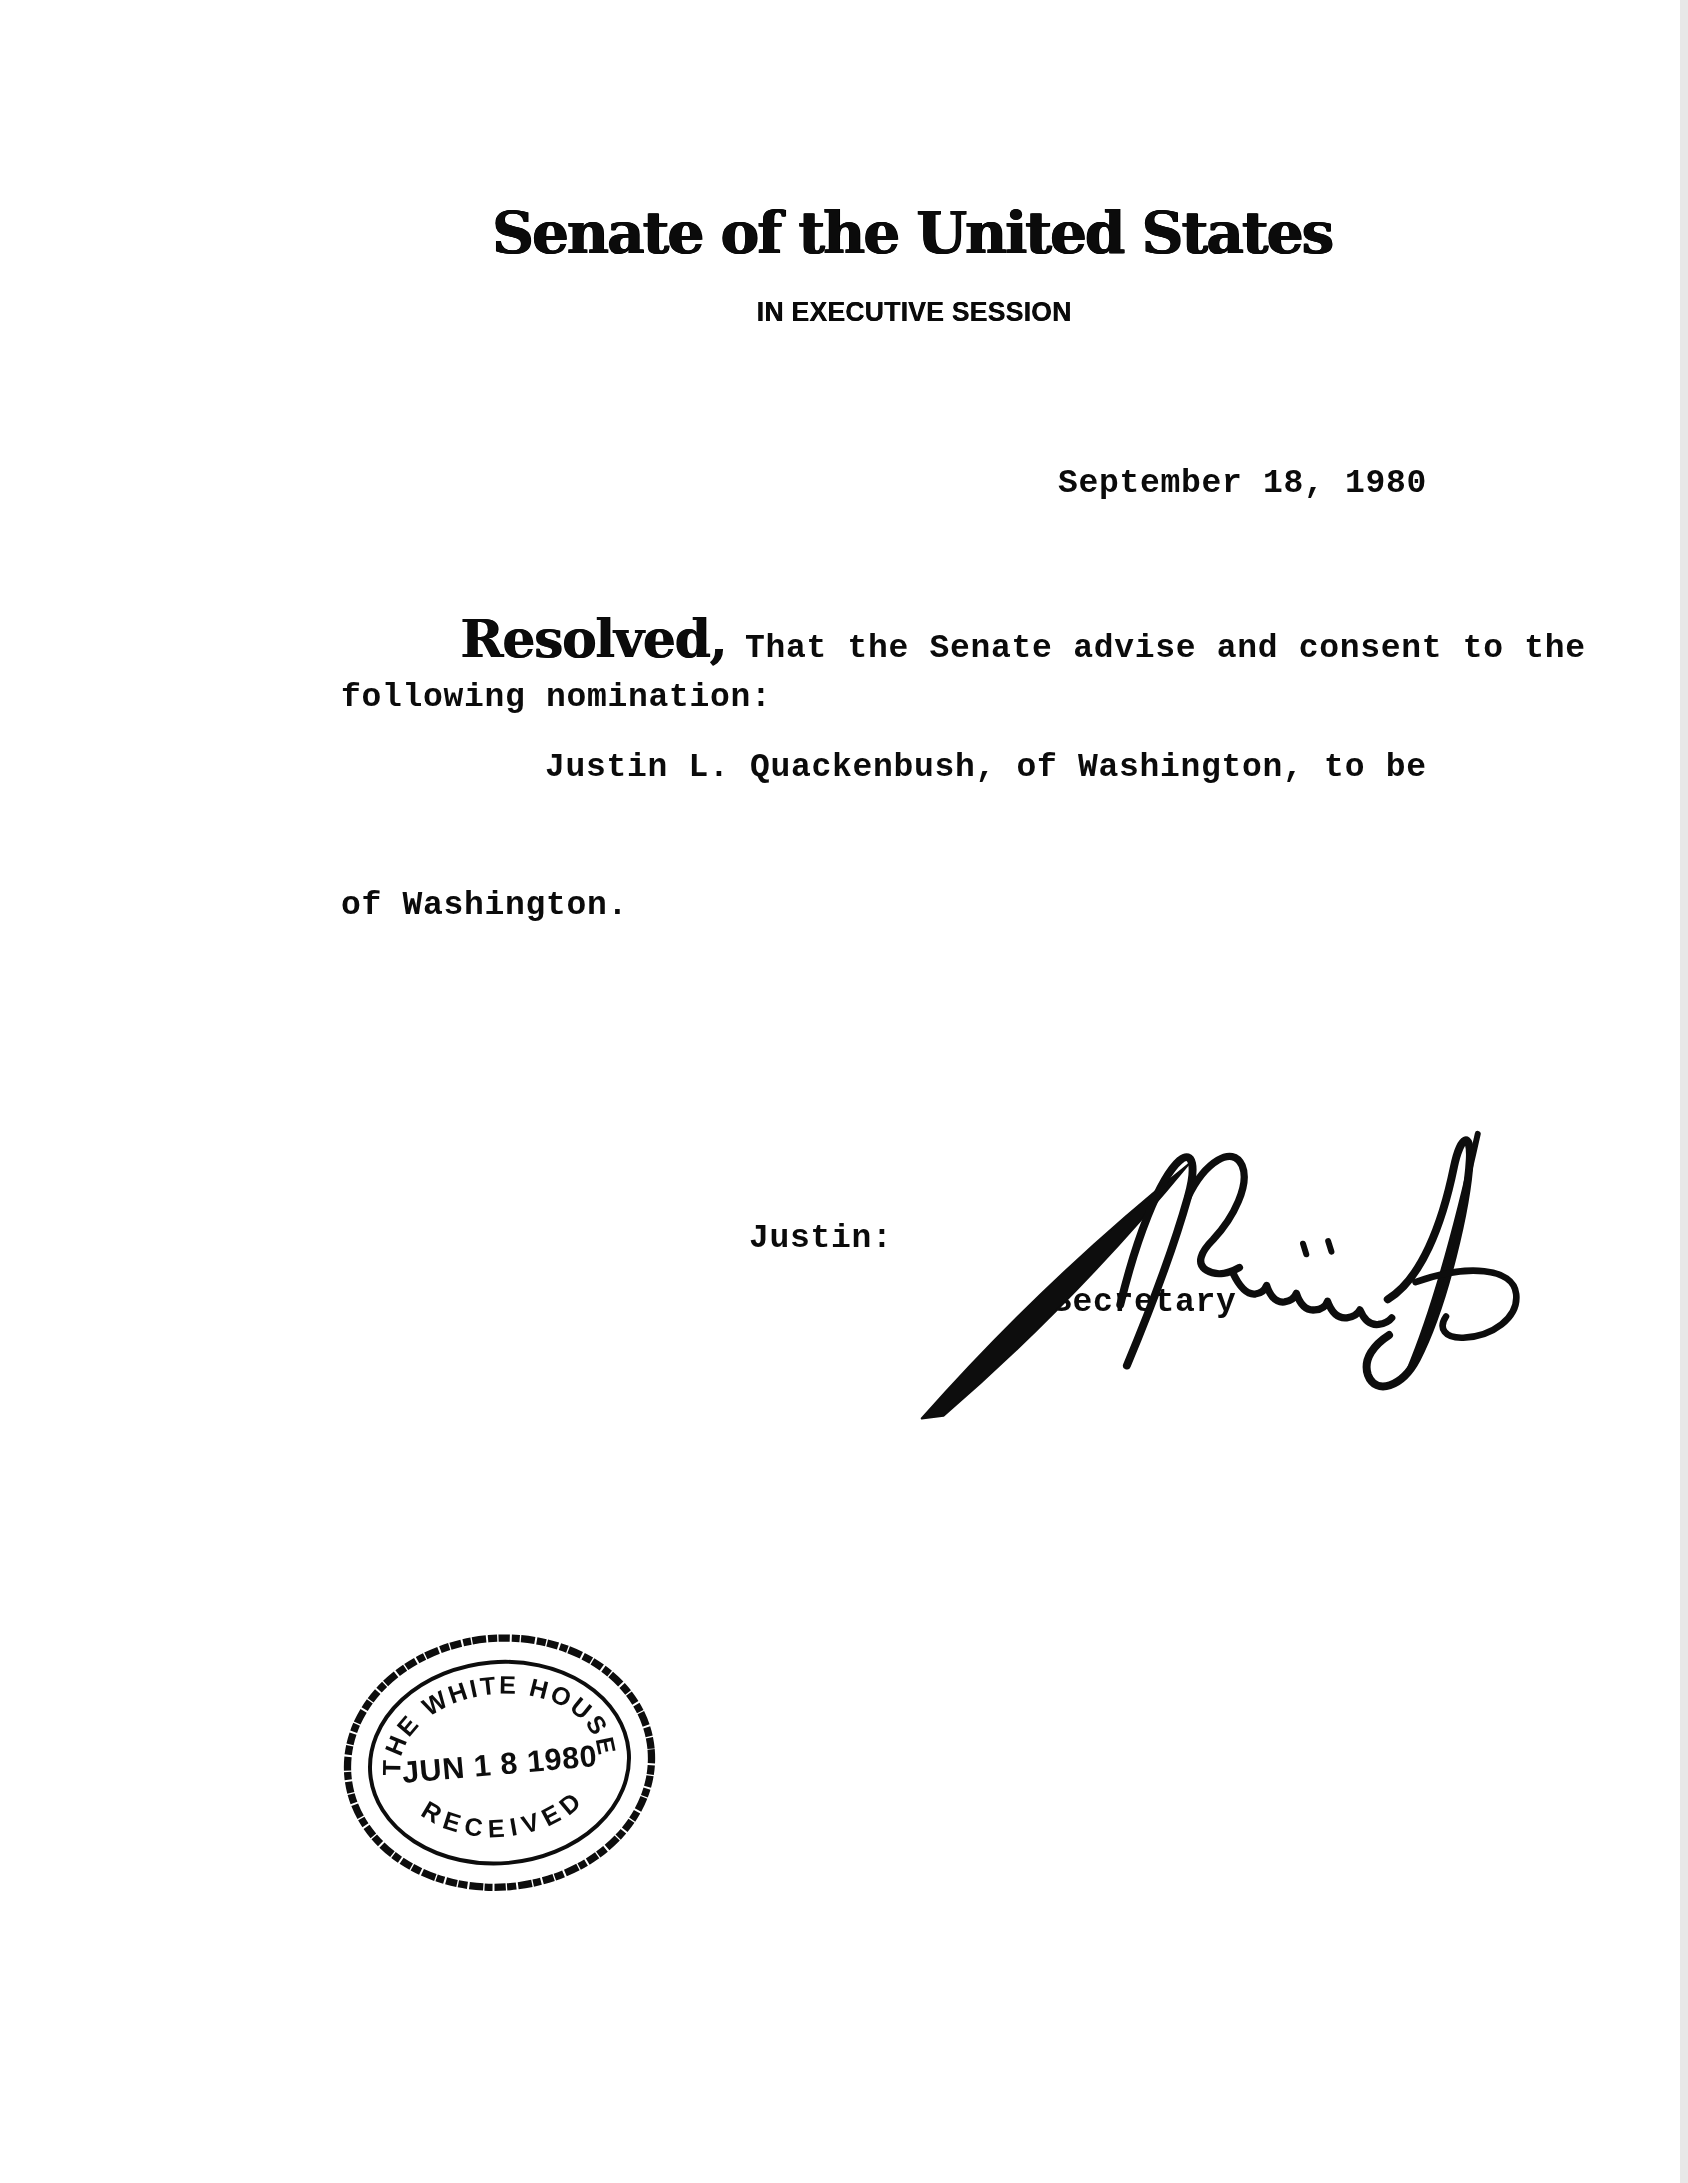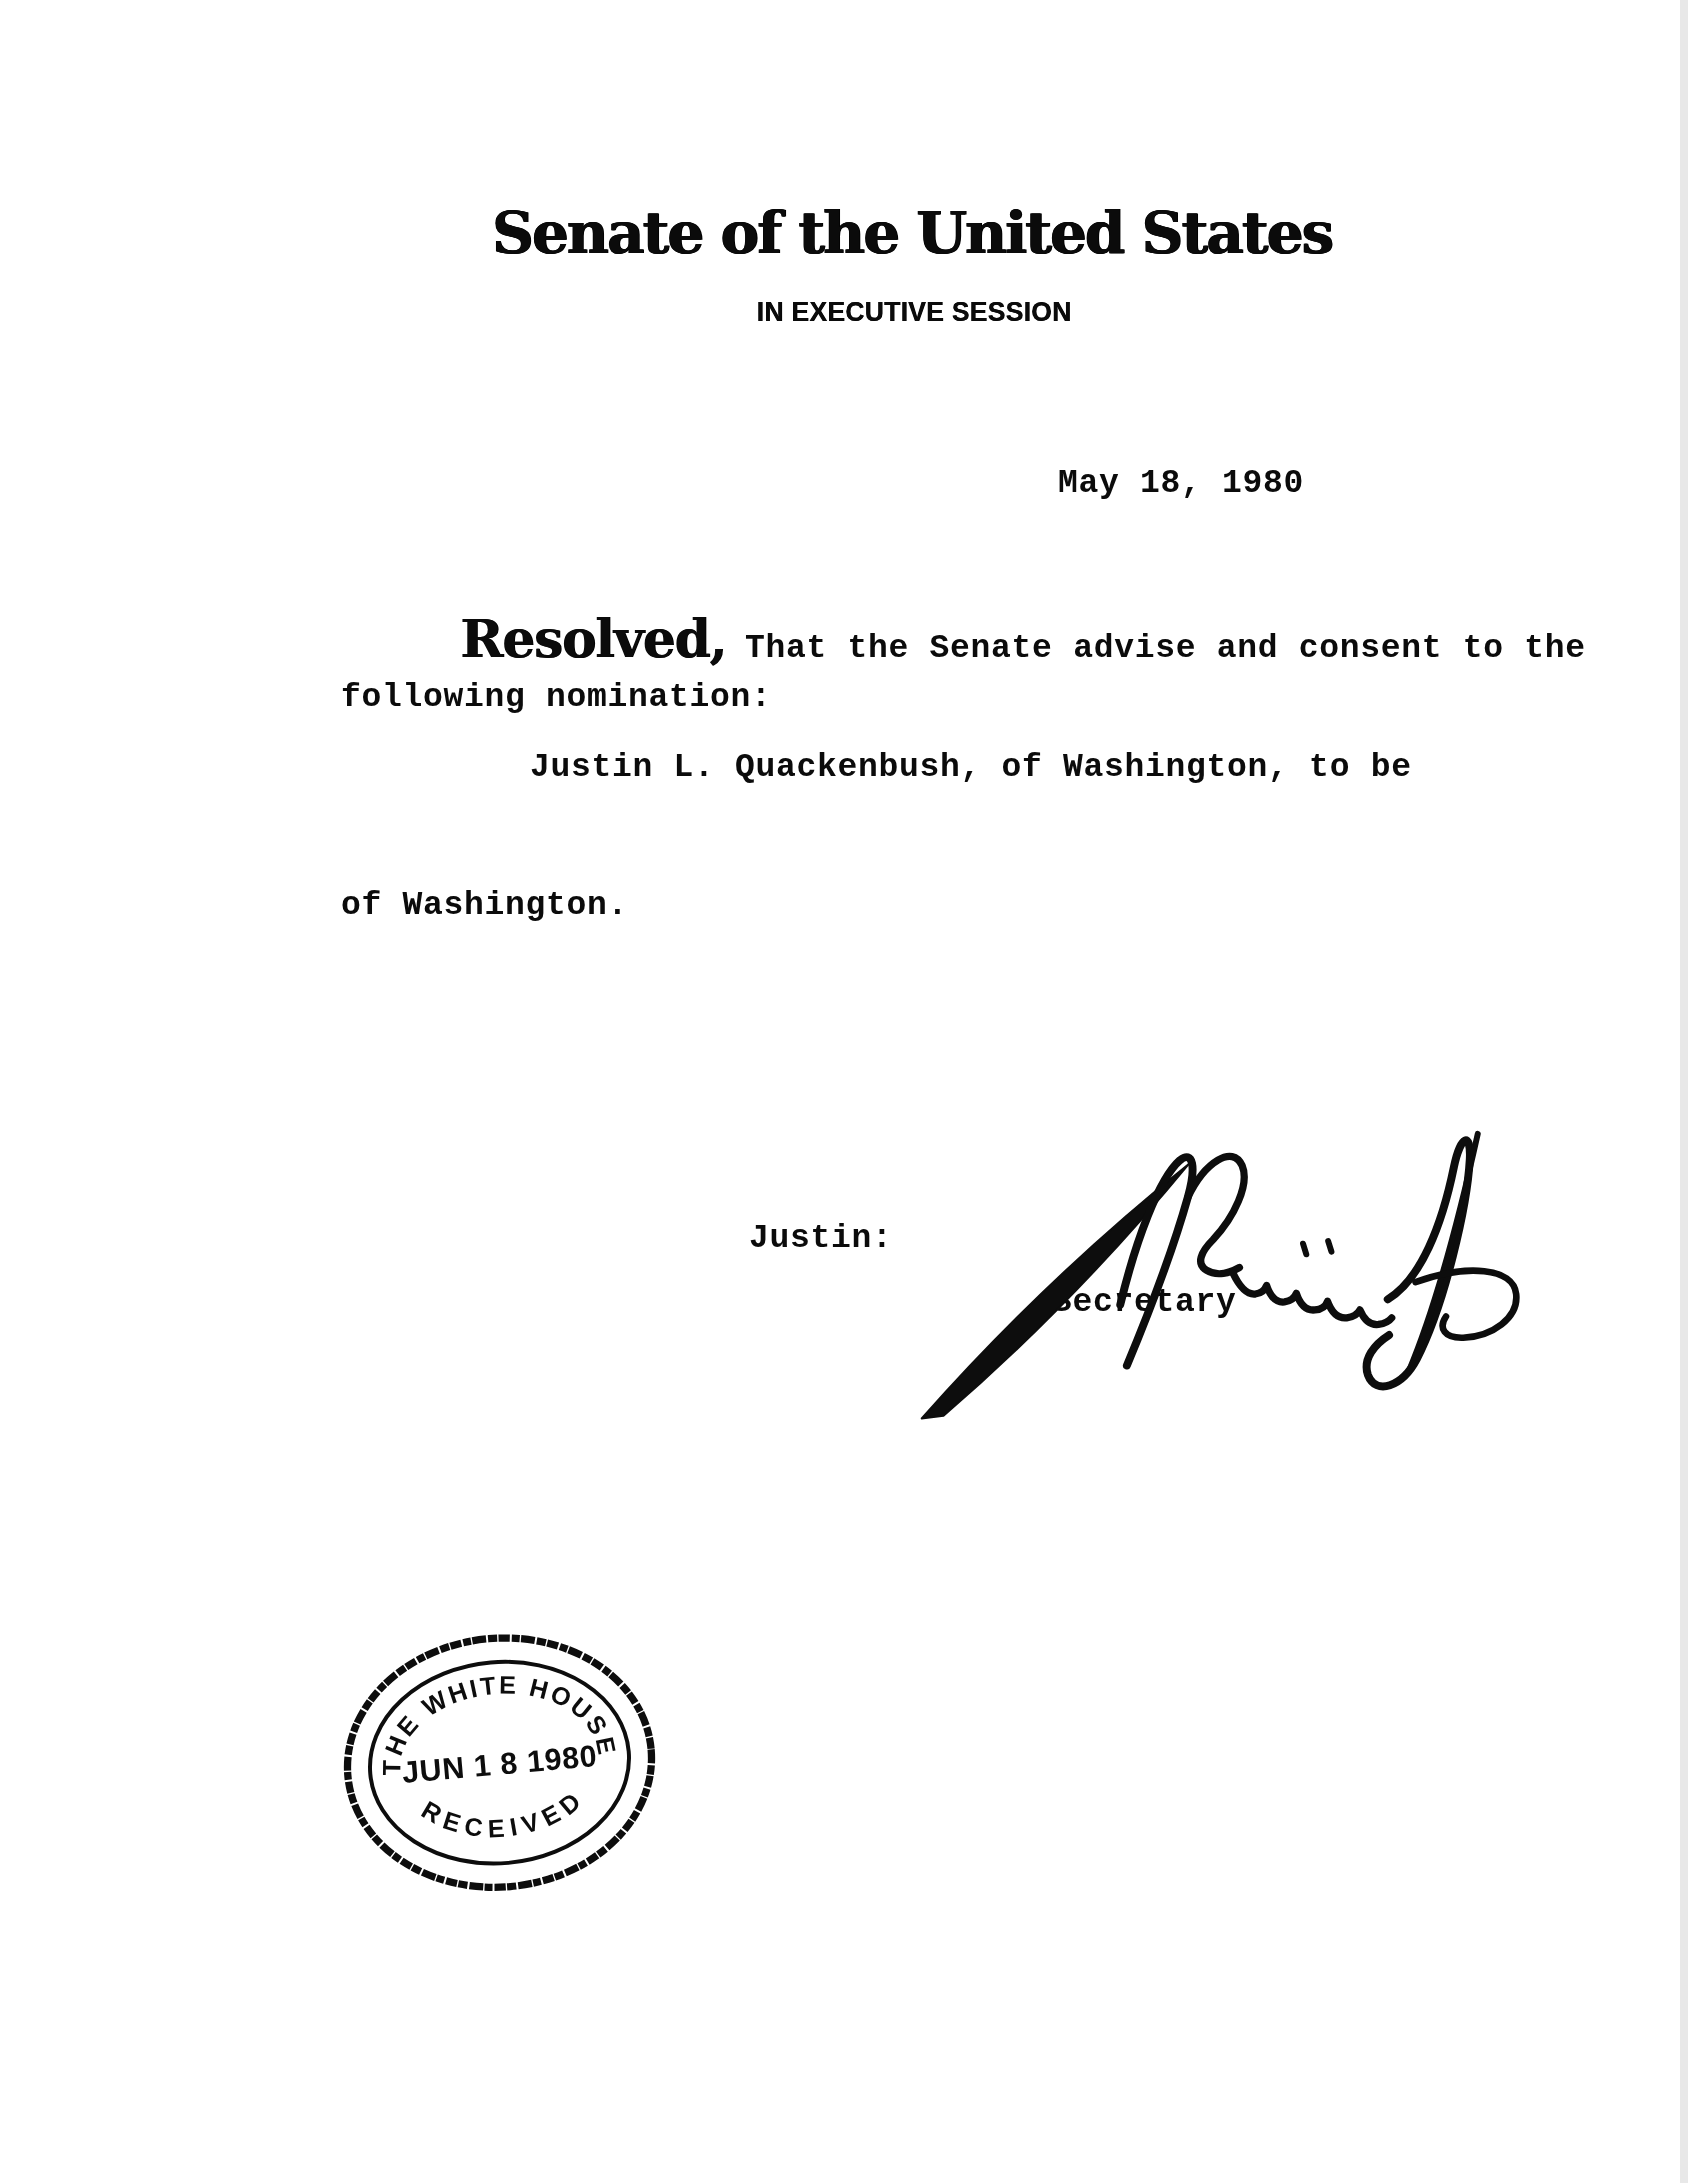--- a/index.html
+++ b/index.html
@@ -52,29 +52,29 @@
 </style>
 </head>
 <body>
 
 <div class="page">
 
   <div class="abs doc-title" style="left:912px;top:199px;">Senate of the United States</div>
 
   <div class="abs doc-subtitle" style="left:914px;top:295px;">IN EXECUTIVE SESSION</div>
 
-  <div class="abs type" style="left:1058px;top:465px;">May 18, 1980</div>
+  <div class="abs type" style="left:1058px;top:465px;">September 18, 1980</div>
 
   <div class="abs type" style="left:460px;top:608px;">
     <span class="blackletter">Resolved,</span><span class="resolved-rest">That the Senate advise and consent to the</span>
   </div>
 
   <div class="abs type" style="left:341px;top:679px;text-align:right;">following nomination:</div>
 
-  <div class="abs type" style="left:530px;top:749px;">Justin L. Quackenbush, of Washington, to be</div>
+  <div class="abs type" style="left:545px;top:749px;">Justin L. Quackenbush, of Washington, to be</div>
 
 
   <div class="abs type" style="left:341px;top:887px;">of Washington.</div>
 
   <div class="abs type" style="left:749px;top:1220px;">Justin:</div>
 
   <div class="abs type" style="left:1052px;top:1284px;">Secretary</div>
 
   <svg style="left:907px;top:1106px;" width="649" height="331" viewBox="0 0 980 500">
     <g fill="none" stroke="#0d0d0d" stroke-linecap="round" stroke-linejoin="round">

